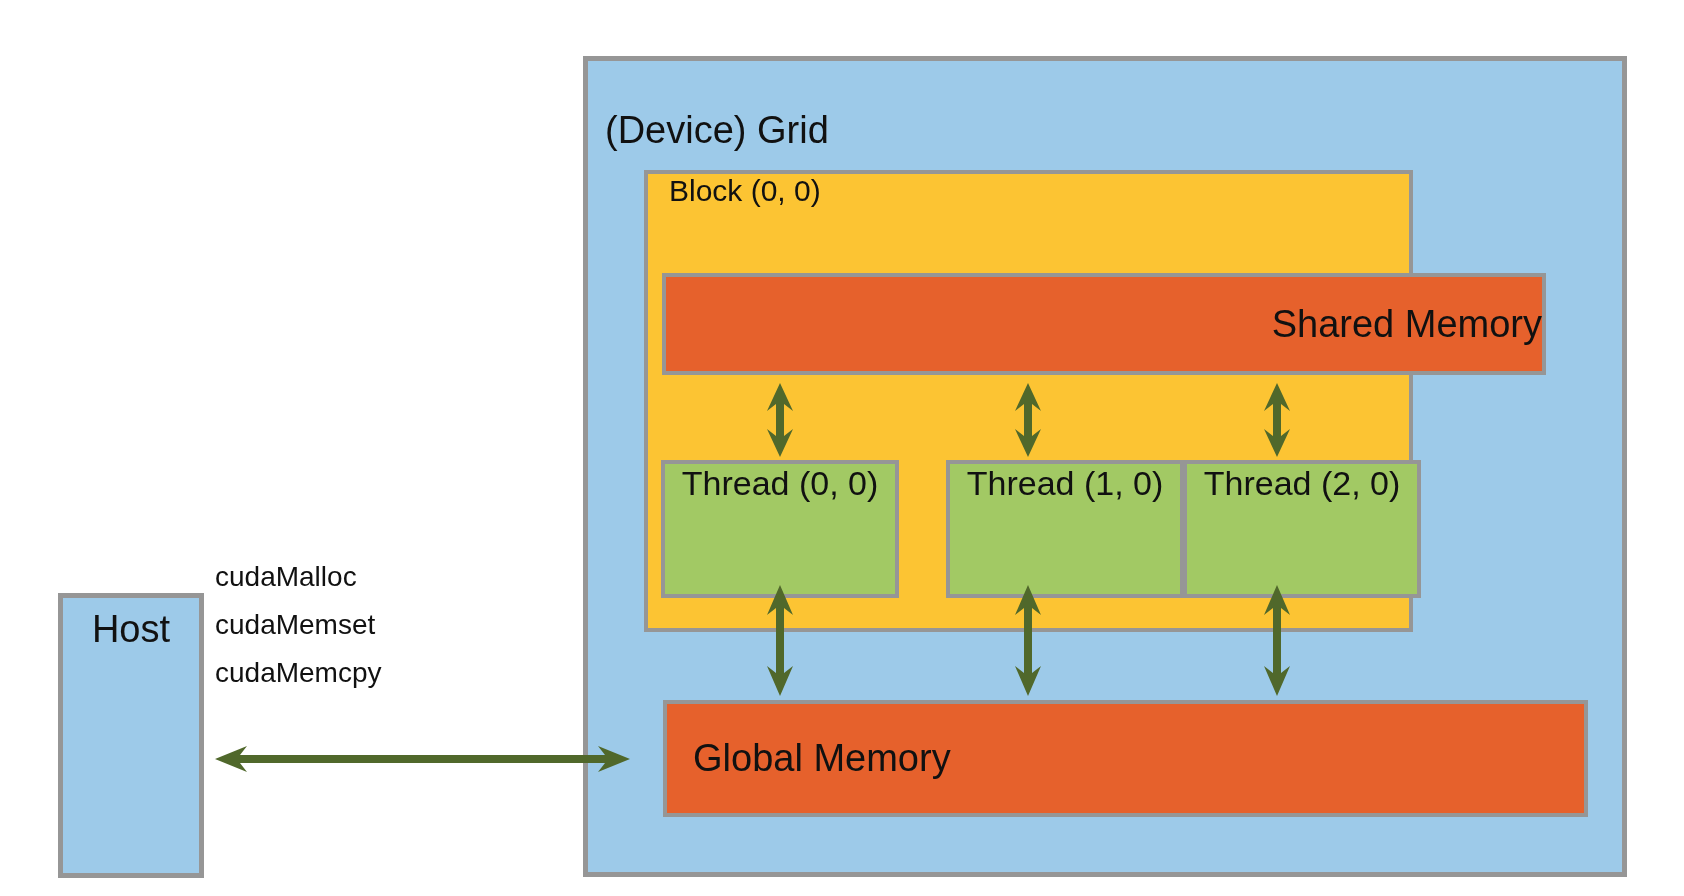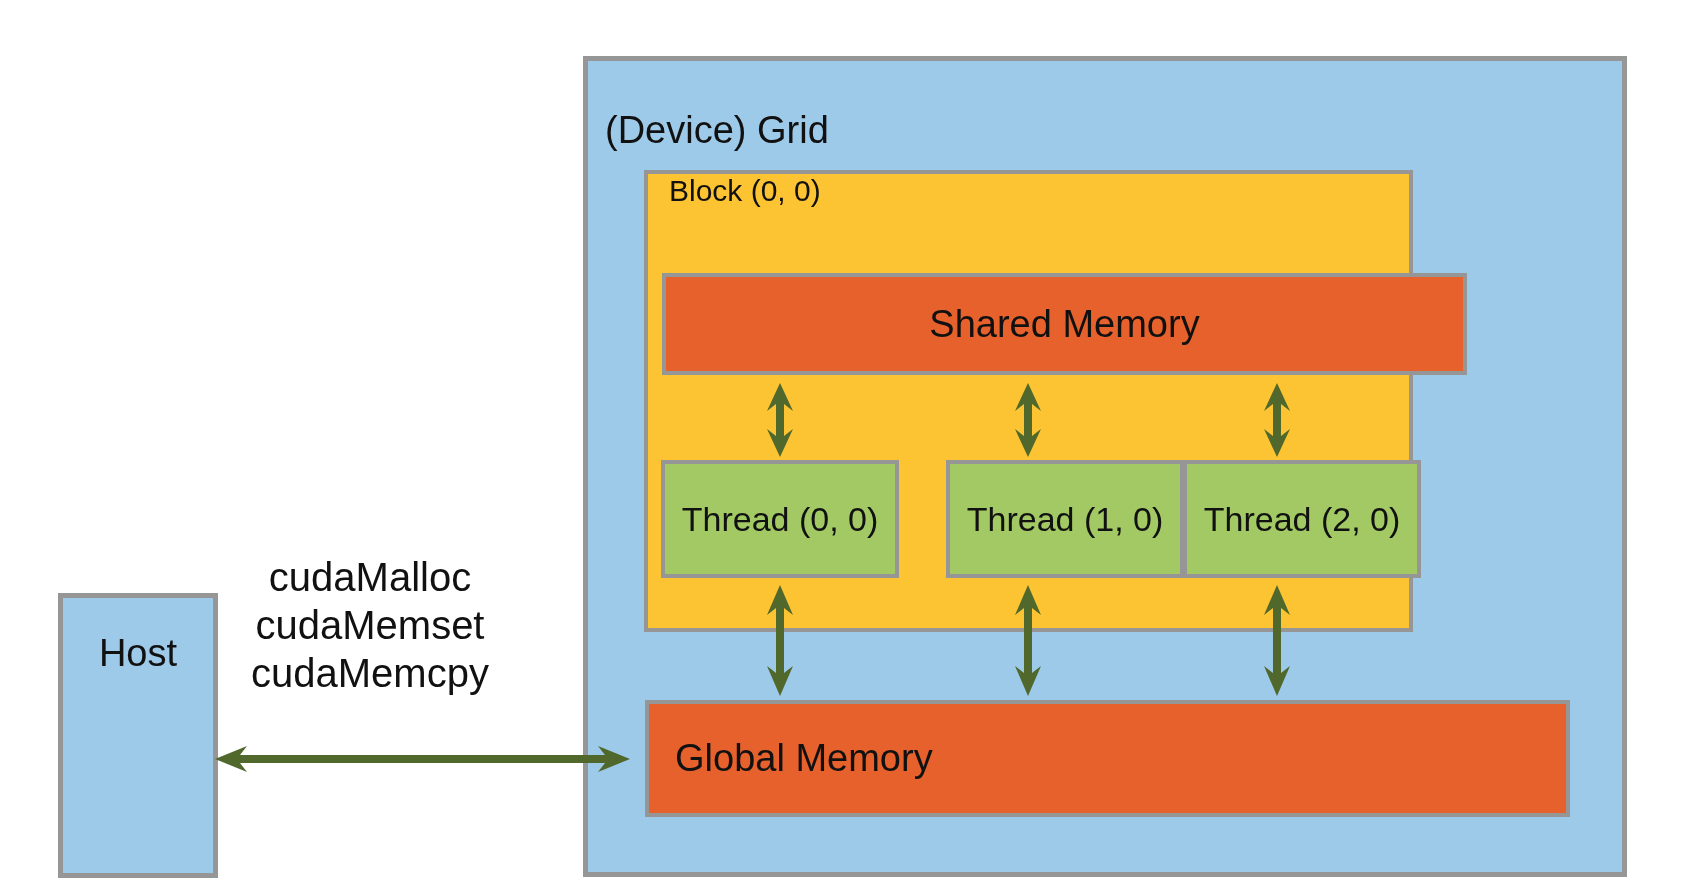--- a/index.html
+++ b/index.html
@@ -38,58 +38,57 @@
     width: 769px; height: 462px;
     background: var(--block-fill, #FCC433);
   }
   .block-label {
     position: absolute;
     left: 21px; top: 0;
     font-size: 30px;
   }
   .shared-box {
     left: 662px; top: 273px;
-    width: 805px; height: 102px;
+    width: 884px; height: 102px;
     background: var(--memory-fill, #E6612C);
-    display: flex; align-items: center; justify-content: center;
+    display: flex; align-items: center; justify-content: flex-end;
     font-size: 38px;
   }
   .thread-box {
     top: 460px;
-    width: 238px; height: 118px;
+    width: 238px; height: 138px;
     background: var(--thread-fill, #A2C964);
-    display: flex; align-items: center; justify-content: center;
+    display: flex; justify-content: center;
     font-size: 34px;
   }
   .thread-0 { left: 661px; }
   .thread-1 { left: 946px; }
   .thread-2 { left: 1183px; }
   .global-box {
-    left: 645px; top: 700px;
+    left: 663px; top: 700px;
     width: 925px; height: 117px;
     background: var(--memory-fill, #E6612C);
     display: flex; align-items: center;
     padding-left: 26px;
     font-size: 38px;
   }
   .host-box {
     left: 58px; top: 593px;
-    width: 160px; height: 285px;
+    width: 146px; height: 285px;
     border-width: 5px;
     background: var(--grid-fill, #9DCAE9);
     text-align: center;
-    padding-top: 34px;
+    padding-top: 10px;
     font-size: 38px;
   }
   .api-calls {
     position: absolute;
     left: 215px; top: 553px;
     width: 310px;
-    text-align: center;
-    font-size: 40px;
+    font-size: 28px;
     line-height: 48px;
   }
   .arrow {
     position: absolute;
     display: block;
   }
   .arrow polygon { fill: var(--arrow, #50682B); }
   .arr-top { top: 383px; }
   .arr-bottom { top: 585px; }
   .col-0 { left: 765px; }

